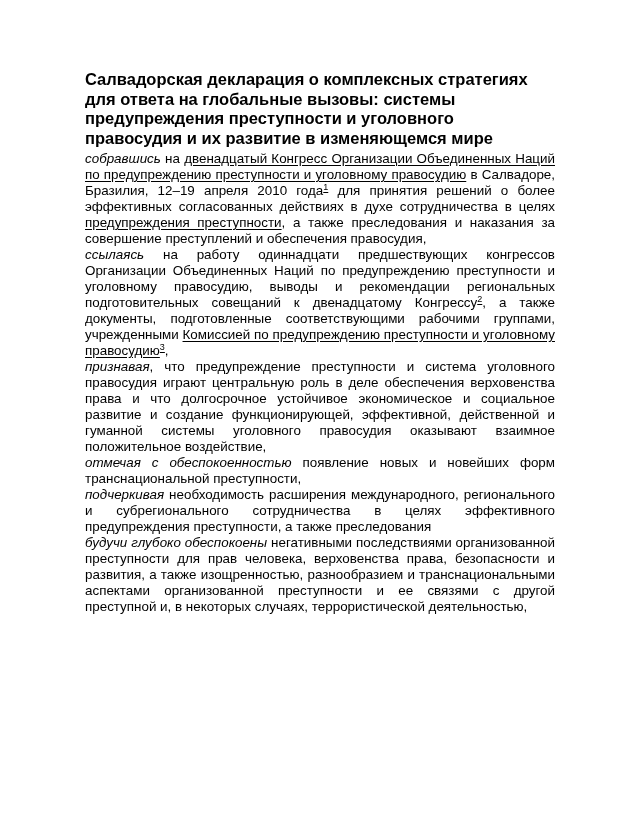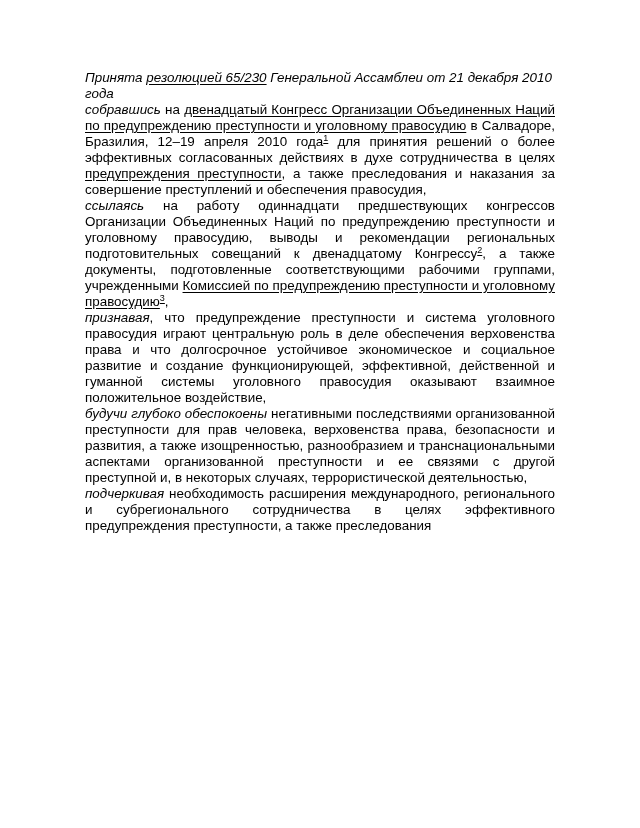--- a/index.html
+++ b/index.html
@@ -41,21 +41,22 @@
   .sup {
     font-size: 9px;
     vertical-align: super;
     line-height: 0;
   }
 </style>
 </head>
 <body style="background: rgb(255, 255, 255); color: rgb(0, 0, 0);">
 
 <div class="doc">
-  <p class="subtitle"><span class="i">Принята </span><span class="i u">резолюцией 65/230</span><span class="i"> Генеральной Ассамблеи от 21 декабря 2010 года</span></p>
+  <h1 class="title">Салвадорская декларация о комплексных стратегиях для ответа на глобальные вызовы: системы предупреждения преступности и уголовного правосудия и их развитие в изменяющемся мире</h1>
   <div>
       <p class="para"><span class="i">собравшись</span><span class=""> на </span><span class="u">двенадцатый Конгресс Организации Объединенных Наций по предупреждению преступности и уголовному правосудию</span><span class=""> в Салвадоре, Бразилия, 12–19 апреля 2010 года</span><span class="u sup">1</span><span class=""> для принятия решений о более эффективных согласованных действиях в духе сотрудничества в целях </span><span class="u">предупреждения преступности</span><span class="">, а также преследования и наказания за совершение преступлений и обеспечения правосудия,</span></p>
       <p class="para"><span class="i">ссылаясь</span><span class=""> на работу одиннадцати предшествующих конгрессов Организации Объединенных Наций по предупреждению преступности и уголовному правосудию, выводы и рекомендации региональных подготовительных совещаний к двенадцатому Конгрессу</span><span class="u sup">2</span><span class="">, а также документы, подготовленные соответствующими рабочими группами, учрежденными </span><span class="u">Комиссией по предупреждению преступности и уголовному правосудию</span><span class="u sup">3</span><span class="">,</span></p>
       <p class="para"><span class="i">признавая</span><span class="">, что предупреждение преступности и система уголовного правосудия играют центральную роль в деле обеспечения верховенства права и что долгосрочное устойчивое экономическое и социальное развитие и создание функционирующей, эффективной, действенной и гуманной системы уголовного правосудия оказывают взаимное положительное воздействие,</span></p>
+      <p class="para"><span class="i">отмечая с обеспокоенностью</span><span class=""> появление новых и новейших форм транснациональной преступности,</span></p>
+      <p class="para"><span class="i">подчеркивая</span><span class=""> необходимость расширения международного, регионального и субрегионального сотрудничества в целях эффективного предупреждения преступности, а также преследования</span></p>
       <p class="para"><span class="i">будучи глубоко обеспокоены</span><span class=""> негативными последствиями организованной преступности для прав человека, верховенства права, безопасности и развития, а также изощренностью, разнообразием и транснациональными аспектами организованной преступности и ее связями с другой преступной и, в некоторых случаях, террористической деятельностью,</span></p>
-      <p class="para"><span class="i">подчеркивая</span><span class=""> необходимость расширения международного, регионального и субрегионального сотрудничества в целях эффективного предупреждения преступности, а также преследования</span></p>
     </div>
 </div>
 
 </body></html>

